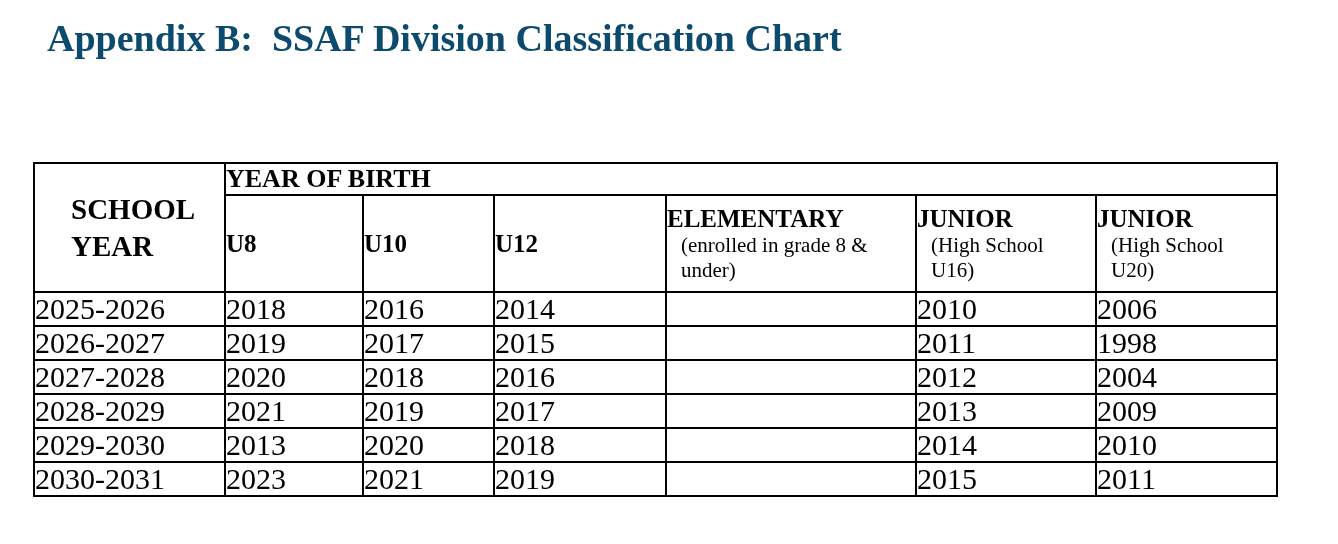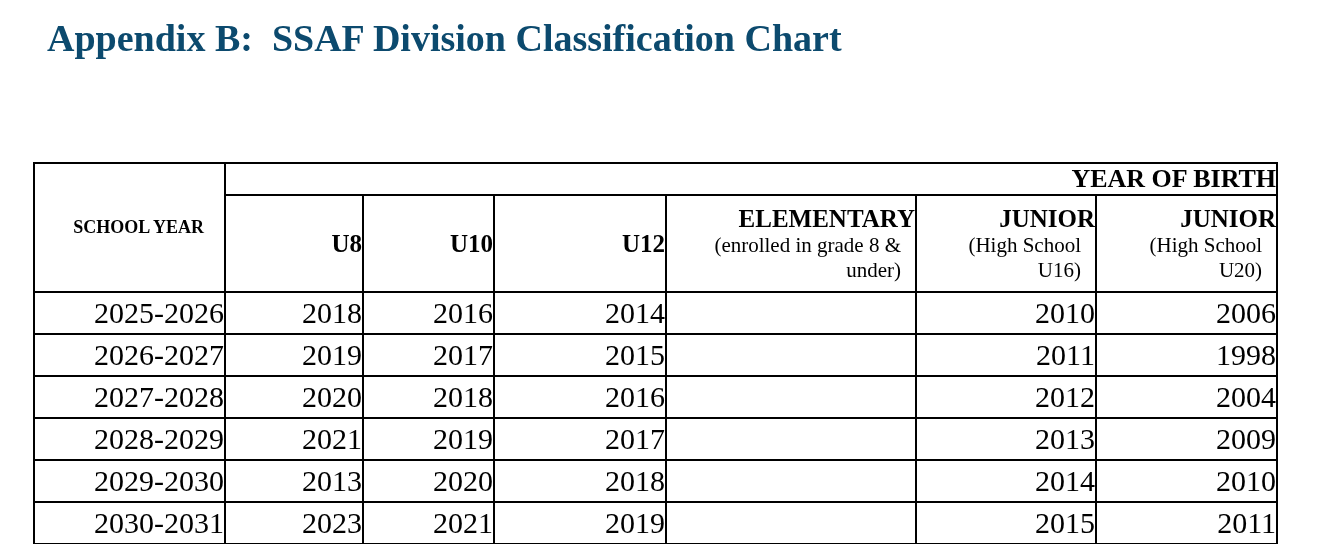--- a/index.html
+++ b/index.html
@@ -29,38 +29,38 @@
     position: absolute;
     left: 33px;
     top: 162px;
     width: 1243px;
     border-collapse: collapse;
     table-layout: fixed;
   }
   .class-table th,
   .class-table td {
     border: 2px solid #000000;
-    text-align: right;
+    text-align: left;
     vertical-align: middle;
     padding: 0;
     overflow: hidden;
   }
   tr.group-row { height: 32px; }
   tr.cols-row  { height: 97px; }
-  tr.data-row  { height: 42px; }
+  tr.data-row  { height: 34px; }
   th.group-header {
     font-size: 26px;
     font-weight: 700;
     line-height: 1.1;
   }
   th.row-header {
-    font-size: 18px;
+    font-size: 29px;
     font-weight: 700;
     line-height: 1.25;
-    padding: 0 20px;
+    padding: 0 36px;
   }
   th.col-header {
     font-size: 25px;
     font-weight: 700;
     line-height: 1.18;
   }
   th.col-header .sub {
     font-size: 21px;
     font-weight: 400;
     line-height: 1.2;

